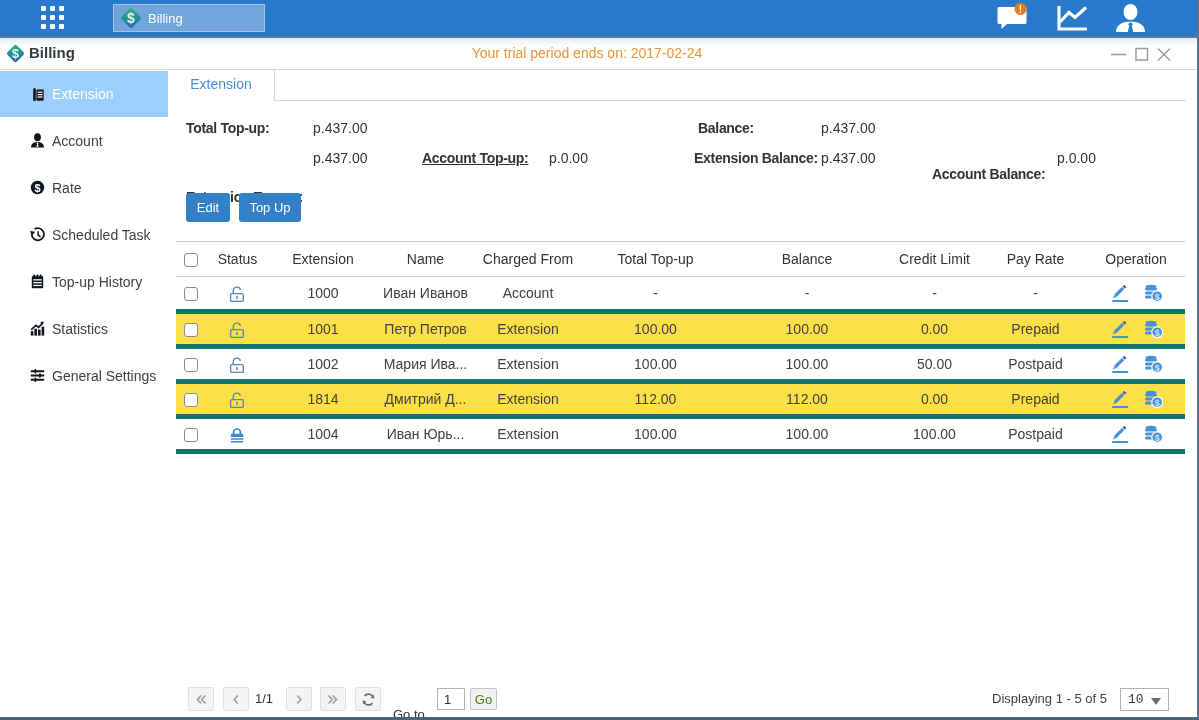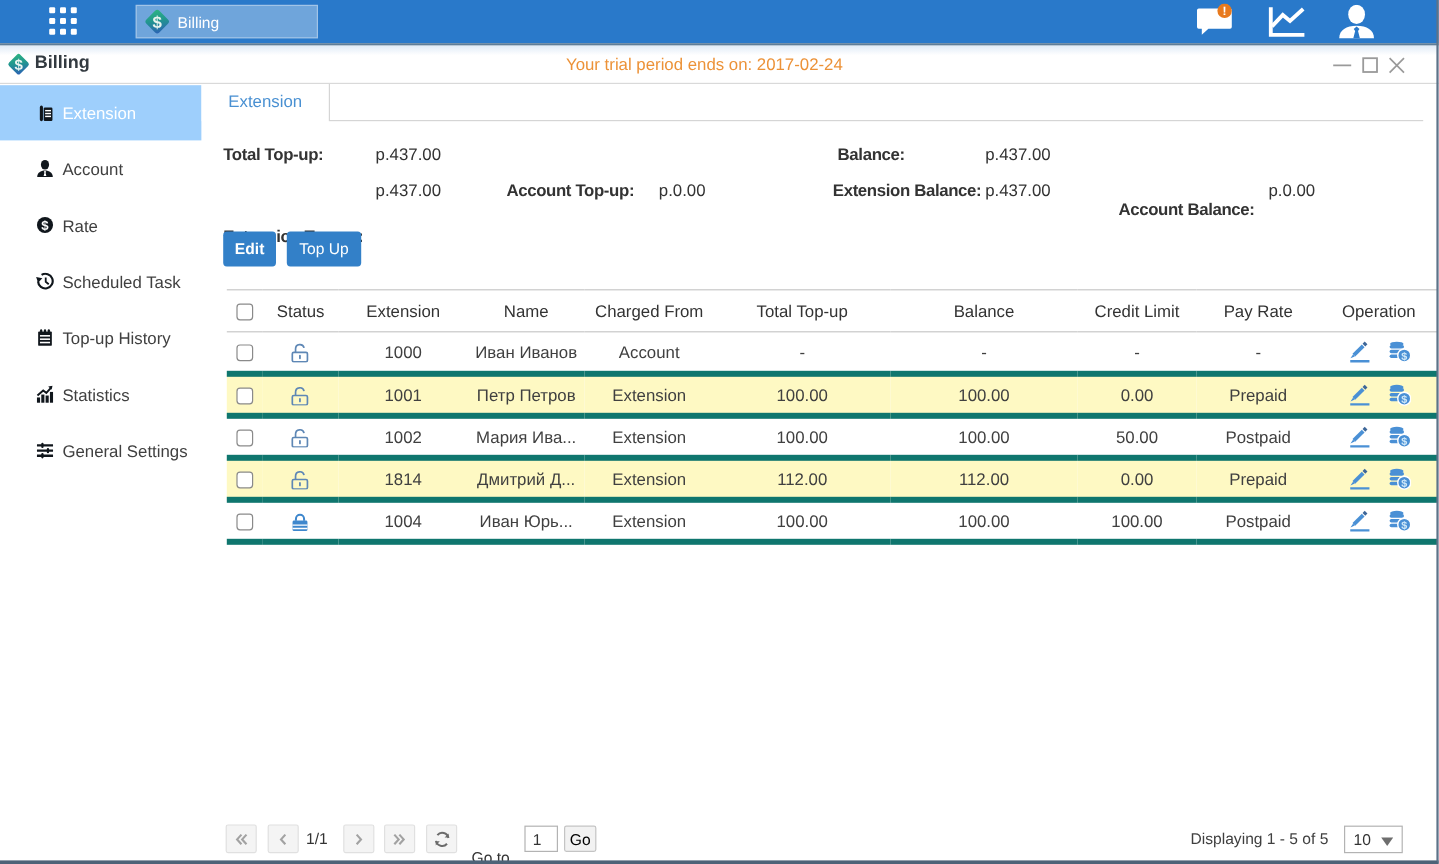--- a/index.html
+++ b/index.html
@@ -39,36 +39,36 @@
 .tab-active { position:absolute; left:0; top:0; width:107px; height:31px; background:#fff;
   border-right:1px solid #d5d5d5; color:#4990d2; font-size:14px; text-align:center; line-height:29px; }
 
 .lbl { position:absolute; font-size:14px; font-weight:bold; color:#333; letter-spacing:-0.3px; }
 .val { position:absolute; font-size:14px; color:#333; }
 
 .btn { position:absolute; background:#3380c8; color:#fff; font-size:13px; border-radius:3px;
   display:flex; align-items:center; justify-content:center; }
 
 
-table.grid { position:absolute; left:21px; top:171px; width:1009px; border-collapse:collapse; table-layout:fixed; }
+table.grid { position:absolute; left:8px; top:171px; width:1009px; border-collapse:collapse; table-layout:fixed; }
 table.grid th { height:35px; font-size:14px; font-weight:normal; color:#333; text-align:center;
   border-top:1px solid #c8c8c8; border-bottom:1px solid #c8c8c8; }
 table.grid td { height:35px; font-size:14px; color:#404040; text-align:center; border-bottom:5px solid #0f766e; }
-table.grid tr.odd td { background:#fef9c3; }
+table.grid tr.odd td { background:#fde047; }
 .cb { width:14px; height:14px; border:1px solid #8a8a8a; border-radius:3px; background:#fff; display:inline-block; vertical-align:middle; }
 
 
 .footer { position:absolute; left:0; right:0; top:617px; height:24px; font-size:13px; color:#333; }
 .pgbtn { position:absolute; width:26px; height:24px; background:#f4f4f4; border:1px solid #e0e0e0;
   border-radius:2px; display:flex; align-items:center; justify-content:center;
   color:#a8a8a8; font-size:17px; }
 .goinput { position:absolute; width:28px; height:22px; top:1px; border:1px solid #b3b3b3;
   font-size:13px; padding-left:6px; display:flex; align-items:center; background:#fff; }
 .gobtn { position:absolute; width:27px; height:22px; top:1px; background:#f2f2f2; border:1px solid #c4c4c4;
-  border-radius:2px; display:flex; align-items:center; justify-content:center; color:#000000; }
+  border-radius:2px; display:flex; align-items:center; justify-content:center; color:#4d7c0f; }
 .drop { position:absolute; width:49px; height:23px; top:1px; border:1px solid #b3b3b3; background:#fff; }
 
 
 .frame { position:absolute; left:0; top:0; width:1199px; height:720px; z-index:90;
   border-right:2px solid #5d7389; border-bottom:3px solid #4d6378; pointer-events:none; }
 </style>
 </head>
 <body>
 
 <div class="topbar">
@@ -198,28 +198,28 @@
     <div class="tab-active">Extension</div>
   </div>
 
   <div class="lbl" style="left:18px; top:50px;">Total Top-up:</div>
   <div class="val" style="left:145px; top:50px;">p.437.00</div>
   <div class="lbl" style="left:530px; top:50px;text-align:right;">Balance:</div>
   <div class="val" style="left:653px; top:50px;">p.437.00</div>
 
   <div class="lbl" style="left:18px; top:80px;margin-top:39px;">Extension Top-up:</div>
   <div class="val" style="left:145px; top:80px;">p.437.00</div>
-  <div class="lbl" style="left:254px; top:80px;">Account Top-up:</div>
+  <div class="lbl" style="left:254px; top:80px;text-decoration:underline;">Account Top-up:</div>
   <div class="val" style="left:381px; top:80px;">p.0.00</div>
   <div class="lbl" style="left:526px; top:80px;">Extension Balance:</div>
   <div class="val" style="left:653px; top:80px;">p.437.00</div>
   <div class="lbl" style="left:764px; top:80px;margin-top:16px;">Account Balance:</div>
   <div class="val" style="left:889px; top:80px;">p.0.00</div>
 
-  <div class="btn" style="left:18px; top:123px; width:44px; height:29px;font-weight:bold;">Edit</div>
+  <div class="btn" style="left:18px; top:123px; width:44px; height:29px;">Edit</div>
   <div class="btn" style="left:71px; top:123px; width:62px; height:29px;">Top Up</div>
 
   <table class="grid">
     <colgroup>
       <col style="width:30px">
         <col style="width:63px">
         <col style="width:108px">
         <col style="width:97px">
       <col style="width:108px">
         <col style="width:147px">
@@ -401,21 +401,21 @@
         <path d="M2.3 8.7 a5.3 5.3 0 0 0 9.2 2.4 M12.7 6.3 a5.3 5.3 0 0 0 -9.2 -2.4" stroke="#6b6b6b" stroke-width="1.7" fill="none"></path>
         <path d="M12.9 2.5 v3.4 h-3.4 z" fill="#6b6b6b"></path>
         <path d="M2.1 12.5 v-3.4 h3.4 z" fill="#6b6b6b"></path>
       </svg>
     </div>
     <div style="position:absolute;left:225px;top:20px;">Go to</div>
     <div class="goinput" style="left:269px">1</div>
     <div class="gobtn" style="left:302px">Go</div>
     <div style="position:absolute;right:90px;top:4px;color:#404040;">Displaying 1 - 5 of 5</div>
     <div class="drop" style="right:28px;">
-      <span style="position:absolute;left:7px;top:3px;">10</span>
+      <span style="position:absolute;left:7px;top:3px;font-family:Liberation Mono, monospace;">10</span>
       <span style="position:absolute;right:7px;top:9px;width:0;height:0;border-left:5.5px solid transparent;border-right:5.5px solid transparent;border-top:7px solid #6e6e6e;"></span>
     </div>
   </div>
 </div>
 
 <div class="frame"></div>
 
 <svg width="0" height="0" style="position:absolute">
   <defs>
     <g id="lockopen">

